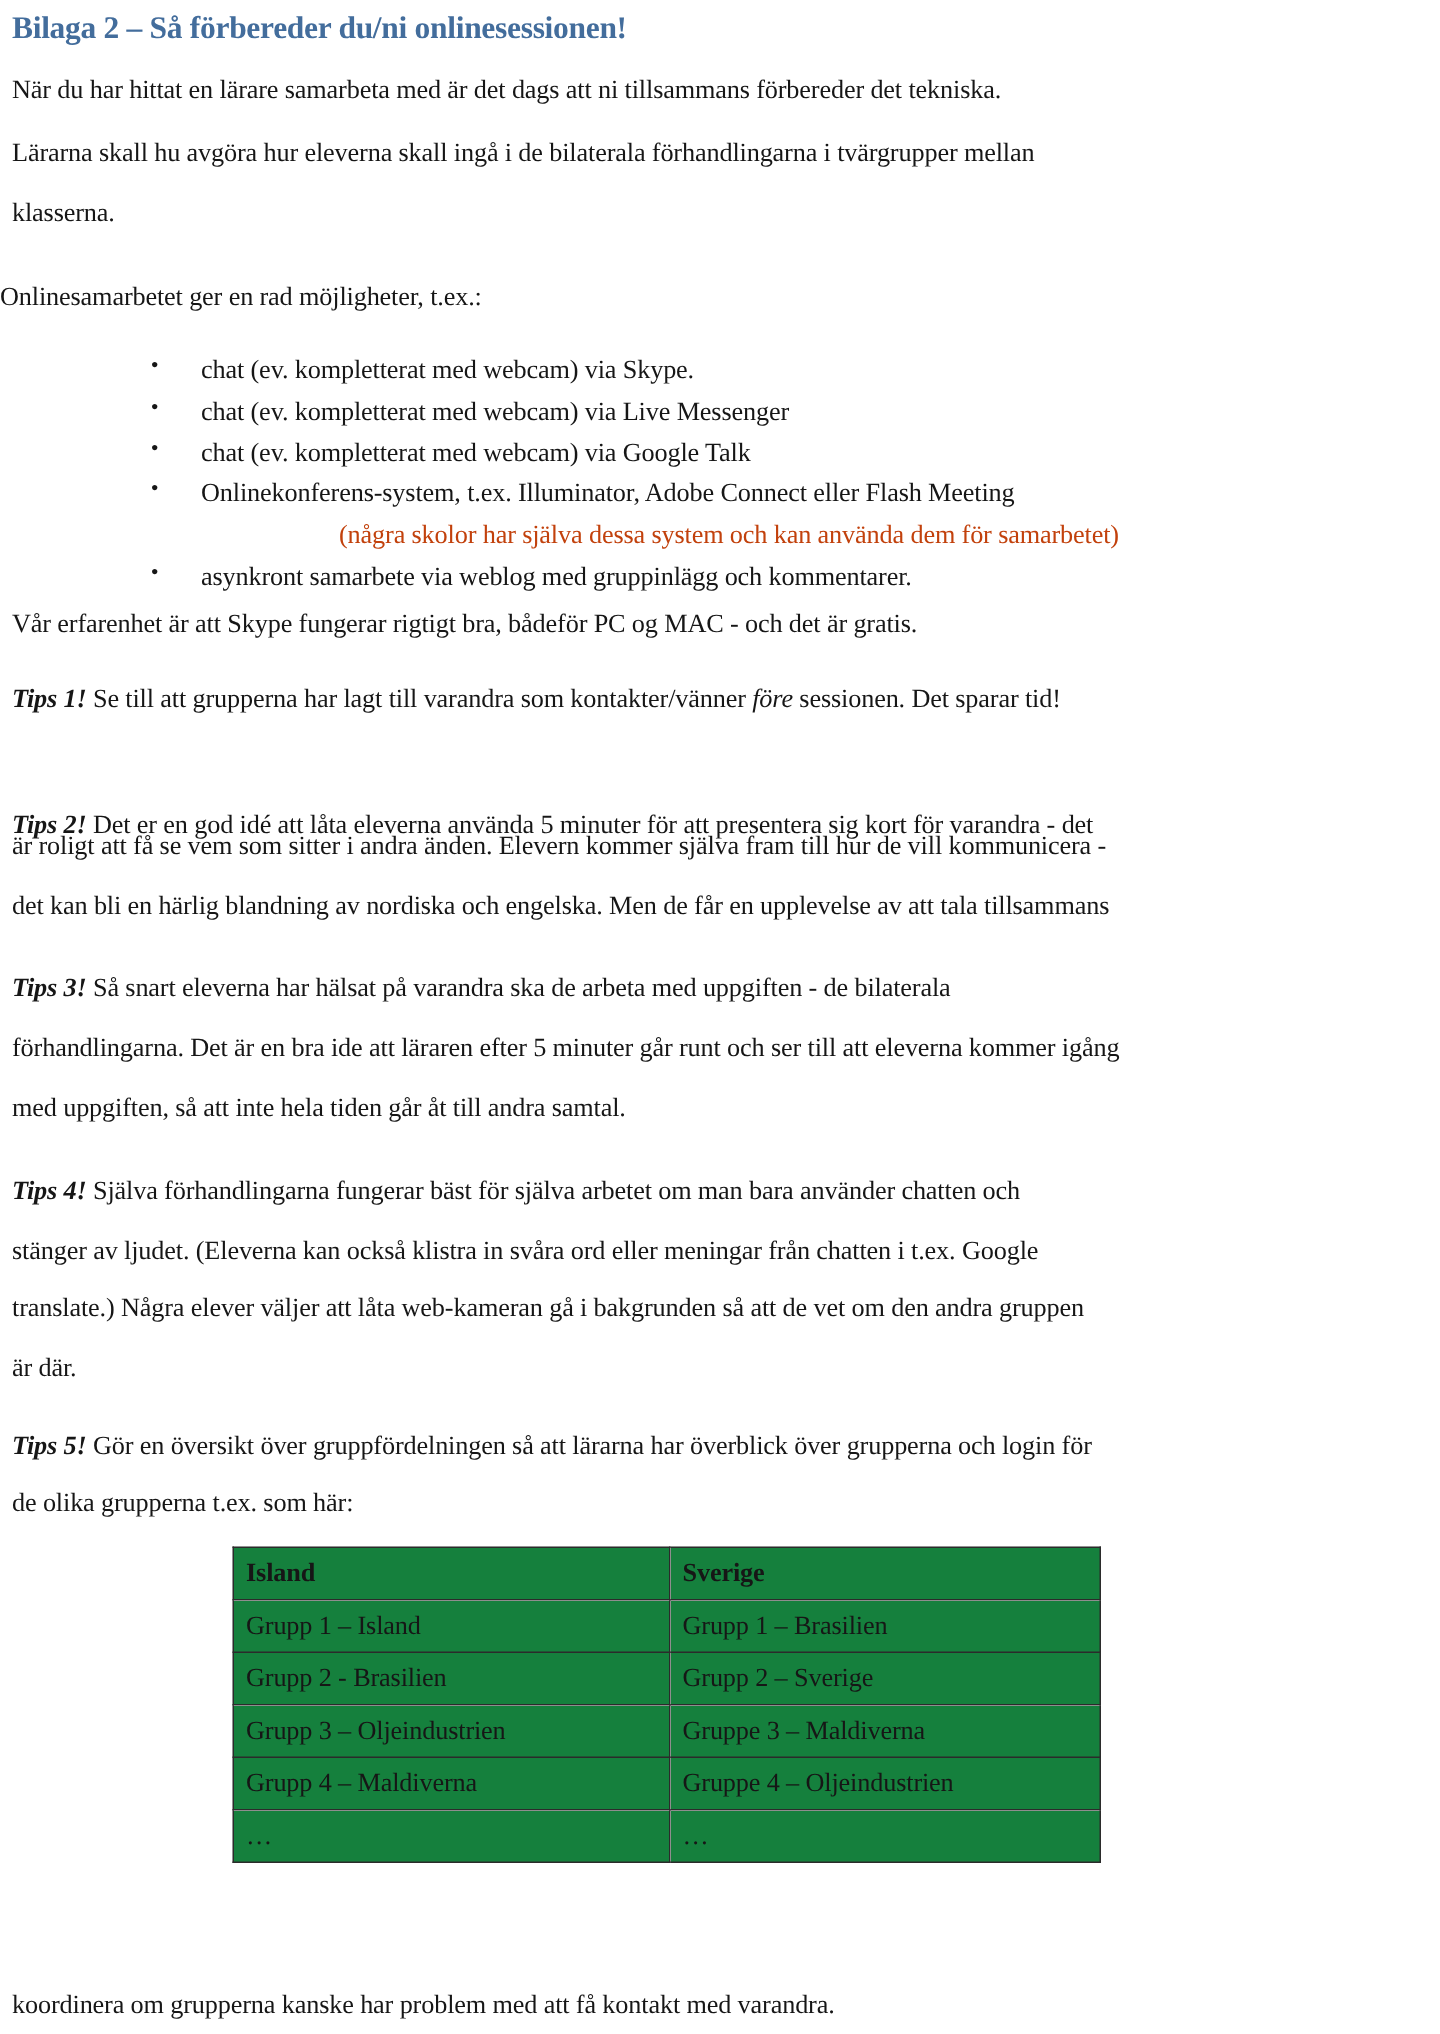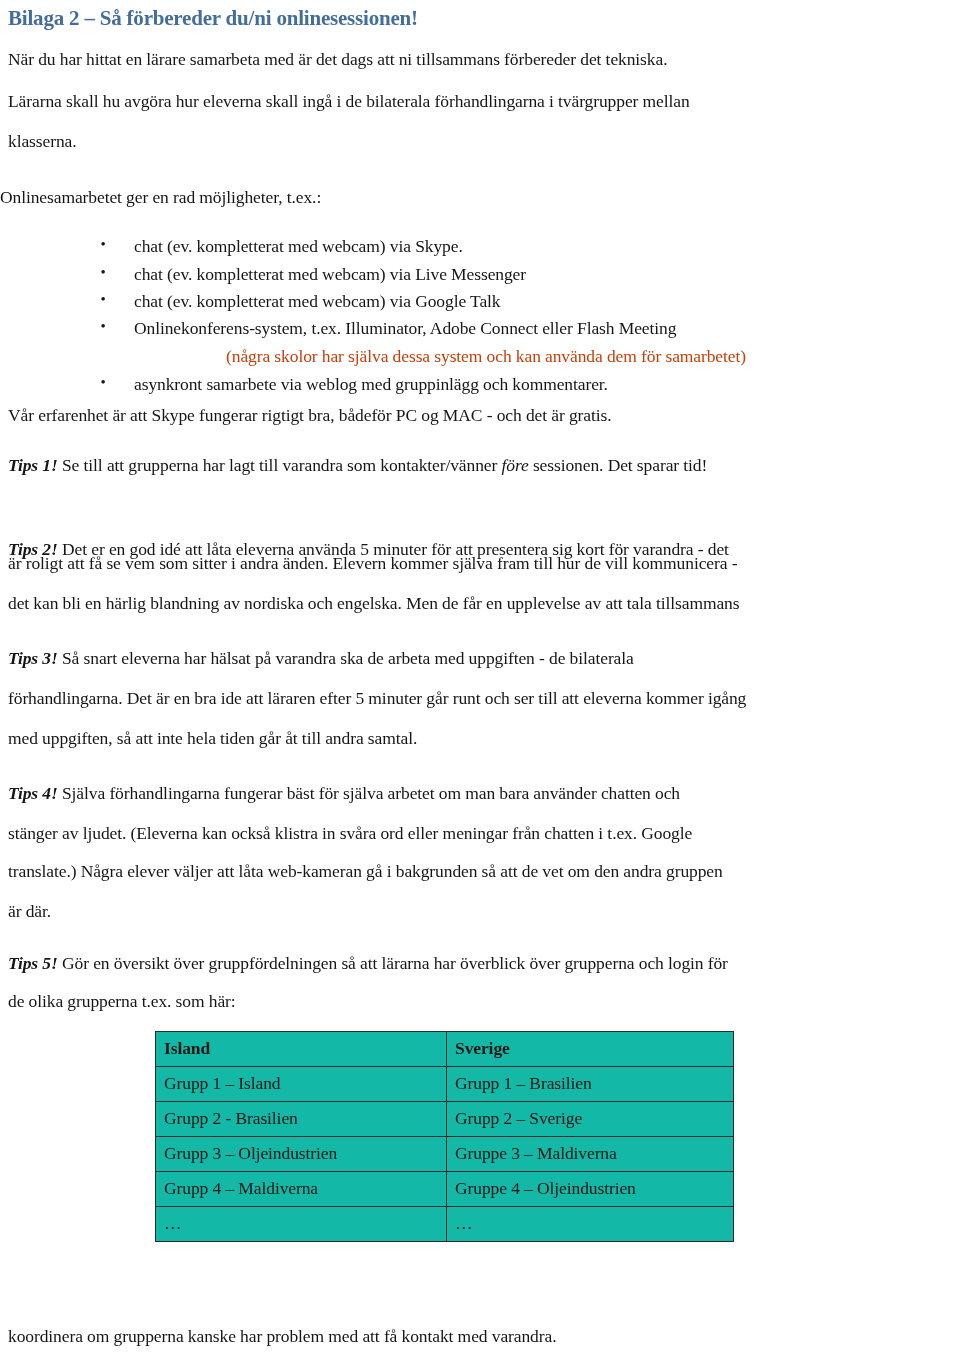--- a/index.html
+++ b/index.html
@@ -87,21 +87,21 @@
     position: absolute;
     left: 155px;
     top: 1031px;
     width: 578px;
     border-collapse: collapse;
     background: #f3f3f3;
     table-layout: fixed;
   }
   .group-table td, .group-table th {
     border: 1px solid #2b2b2b;
-    background: #14b8a6;
+    background: #15803d;
     font-size: 17.5px;
     font-family: "Liberation Serif", "DejaVu Serif", serif;
     color: #161616;
     text-align: left;
     padding: 6px 8px 7px 8px;
     height: 27px;
     box-sizing: border-box;
     letter-spacing: -0.1px;
     font-weight: normal;
     white-space: nowrap;

